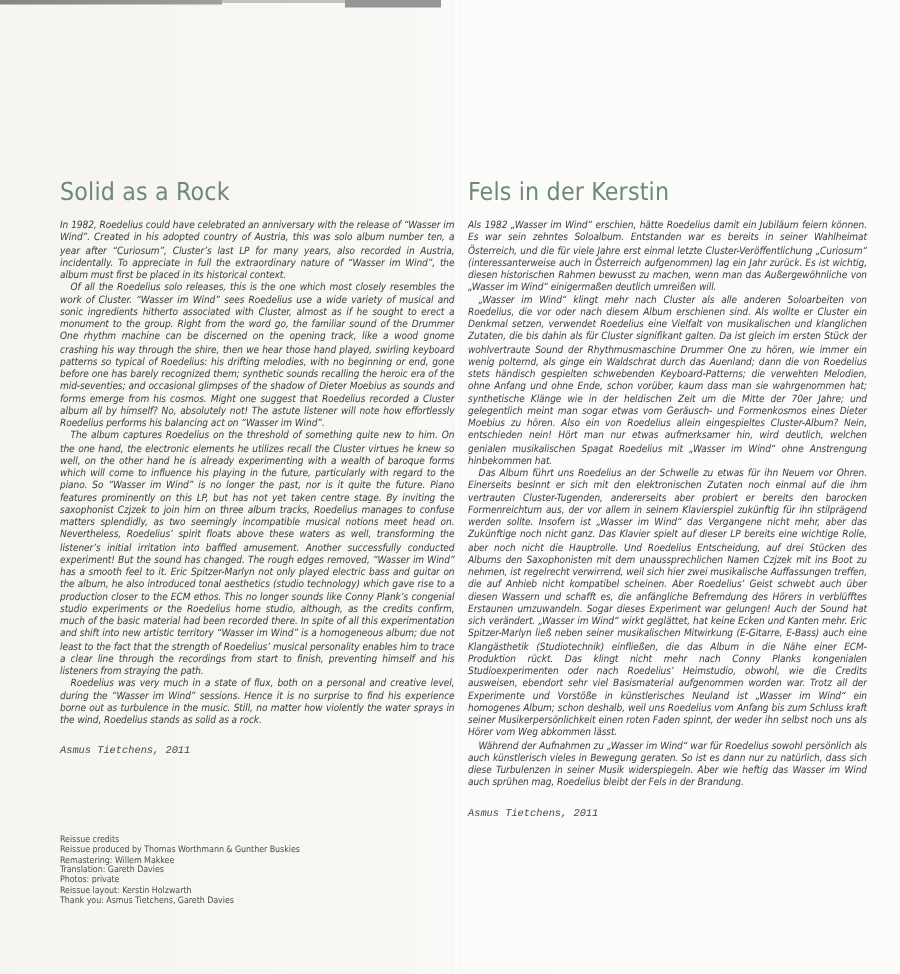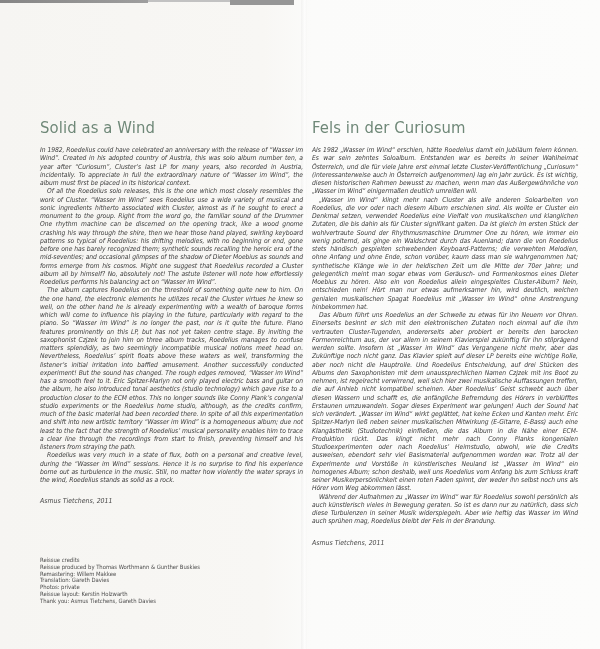--- a/index.html
+++ b/index.html
@@ -40,50 +40,51 @@
     color: var(--body-color, #3a3a3a);
     font-style: italic;
   }
   .col p + p { text-indent: 7px; }
   .signature {
     margin-top: 13px;
     font-style: italic;
     font-size: 6.9px;
     font-stretch: condensed;
     color: #474747;
+    font-family: Liberation Mono, monospace;
   }
   .credits {
     position: absolute;
     left: 40px; top: 557px;
     font-size: 5.9px;
     line-height: 6.8px;
     letter-spacing: -0.03px;
     font-stretch: condensed;
     color: #4c4c4c;
   }
 </style>
 </head>
 <body>
 
 <div class="page-seam"></div>
 <div class="scan-strip s1"></div>
 <div class="scan-strip s2"></div>
 <div class="scan-strip s3"></div>
 
 <div class="col left">
-  <h1>Solid as a Wind</h1>
+  <h1>Solid as a Rock</h1>
   <p>In 1982, Roedelius could have celebrated an anniversary with the release of “Wasser im Wind”. Created in his adopted country of Austria, this was solo album number ten, a year after “Curiosum”, Cluster’s last LP for many years, also recorded in Austria, incidentally. To appreciate in full the extraordinary nature of “Wasser im Wind”, the album must first be placed in its historical context.</p>
   <p>Of all the Roedelius solo releases, this is the one which most closely resembles the work of Cluster. “Wasser im Wind” sees Roedelius use a wide variety of musical and sonic ingredients hitherto associated with Cluster, almost as if he sought to erect a monument to the group. Right from the word go, the familiar sound of the Drummer One rhythm machine can be discerned on the opening track, like a wood gnome crashing his way through the shire, then we hear those hand played, swirling keyboard patterns so typical of Roedelius: his drifting melodies, with no beginning or end, gone before one has barely recognized them; synthetic sounds recalling the heroic era of the mid-seventies; and occasional glimpses of the shadow of Dieter Moebius as sounds and forms emerge from his cosmos. Might one suggest that Roedelius recorded a Cluster album all by himself? No, absolutely not! The astute listener will note how effortlessly Roedelius performs his balancing act on “Wasser im Wind”.</p>
   <p>The album captures Roedelius on the threshold of something quite new to him. On the one hand, the electronic elements he utilizes recall the Cluster virtues he knew so well, on the other hand he is already experimenting with a wealth of baroque forms which will come to influence his playing in the future, particularly with regard to the piano. So “Wasser im Wind” is no longer the past, nor is it quite the future. Piano features prominently on this LP, but has not yet taken centre stage. By inviting the saxophonist Czjzek to join him on three album tracks, Roedelius manages to confuse matters splendidly, as two seemingly incompatible musical notions meet head on. Nevertheless, Roedelius’ spirit floats above these waters as well, transforming the listener’s initial irritation into baffled amusement. Another successfully conducted experiment! But the sound has changed. The rough edges removed, “Wasser im Wind” has a smooth feel to it. Eric Spitzer-Marlyn not only played electric bass and guitar on the album, he also introduced tonal aesthetics (studio technology) which gave rise to a production closer to the ECM ethos. This no longer sounds like Conny Plank’s congenial studio experiments or the Roedelius home studio, although, as the credits confirm, much of the basic material had been recorded there. In spite of all this experimentation and shift into new artistic territory “Wasser im Wind” is a homogeneous album; due not least to the fact that the strength of Roedelius’ musical personality enables him to trace a clear line through the recordings from start to finish, preventing himself and his listeners from straying the path.</p>
   <p>Roedelius was very much in a state of flux, both on a personal and creative level, during the “Wasser im Wind” sessions. Hence it is no surprise to find his experience borne out as turbulence in the music. Still, no matter how violently the water sprays in the wind, Roedelius stands as solid as a rock.</p>
   <div class="signature">Asmus Tietchens, 2011</div>
 </div>
 
 <div class="col right">
-  <h1>Fels in der Curiosum</h1>
+  <h1>Fels in der Kerstin</h1>
   <p>Als 1982 „Wasser im Wind“ erschien, hätte Roedelius damit ein Jubiläum feiern können. Es war sein zehntes Soloalbum. Entstanden war es bereits in seiner Wahlheimat Österreich, und die für viele Jahre erst einmal letzte Cluster-Veröffentlichung „Curiosum“ (interessanterweise auch in Österreich aufgenommen) lag ein Jahr zurück. Es ist wichtig, diesen historischen Rahmen bewusst zu machen, wenn man das Außergewöhnliche von „Wasser im Wind“ einigermaßen deutlich umreißen will.</p>
   <p>„Wasser im Wind“ klingt mehr nach Cluster als alle anderen Soloarbeiten von Roedelius, die vor oder nach diesem Album erschienen sind. Als wollte er Cluster ein Denkmal setzen, verwendet Roedelius eine Vielfalt von musikalischen und klanglichen Zutaten, die bis dahin als für Cluster signifikant galten. Da ist gleich im ersten Stück der wohlvertraute Sound der Rhythmusmaschine Drummer One zu hören, wie immer ein wenig polternd, als ginge ein Waldschrat durch das Auenland; dann die von Roedelius stets händisch gespielten schwebenden Keyboard-Patterns; die verwehten Melodien, ohne Anfang und ohne Ende, schon vorüber, kaum dass man sie wahrgenommen hat; synthetische Klänge wie in der heldischen Zeit um die Mitte der 70er Jahre; und gelegentlich meint man sogar etwas vom Geräusch- und Formenkosmos eines Dieter Moebius zu hören. Also ein von Roedelius allein eingespieltes Cluster-Album? Nein, entschieden nein! Hört man nur etwas aufmerksamer hin, wird deutlich, welchen genialen musikalischen Spagat Roedelius mit „Wasser im Wind“ ohne Anstrengung hinbekommen hat.</p>
   <p>Das Album führt uns Roedelius an der Schwelle zu etwas für ihn Neuem vor Ohren. Einerseits besinnt er sich mit den elektronischen Zutaten noch einmal auf die ihm vertrauten Cluster-Tugenden, andererseits aber probiert er bereits den barocken Formenreichtum aus, der vor allem in seinem Klavierspiel zukünftig für ihn stilprägend werden sollte. Insofern ist „Wasser im Wind“ das Vergangene nicht mehr, aber das Zukünftige noch nicht ganz. Das Klavier spielt auf dieser LP bereits eine wichtige Rolle, aber noch nicht die Hauptrolle. Und Roedelius Entscheidung, auf drei Stücken des Albums den Saxophonisten mit dem unaussprechlichen Namen Czjzek mit ins Boot zu nehmen, ist regelrecht verwirrend, weil sich hier zwei musikalische Auffassungen treffen, die auf Anhieb nicht kompatibel scheinen. Aber Roedelius’ Geist schwebt auch über diesen Wassern und schafft es, die anfängliche Befremdung des Hörers in verblüfftes Erstaunen umzuwandeln. Sogar dieses Experiment war gelungen! Auch der Sound hat sich verändert. „Wasser im Wind“ wirkt geglättet, hat keine Ecken und Kanten mehr. Eric Spitzer-Marlyn ließ neben seiner musikalischen Mitwirkung (E-Gitarre, E-Bass) auch eine Klangästhetik (Studiotechnik) einfließen, die das Album in die Nähe einer ECM-Produktion rückt. Das klingt nicht mehr nach Conny Planks kongenialen Studioexperimenten oder nach Roedelius’ Heimstudio, obwohl, wie die Credits ausweisen, ebendort sehr viel Basismaterial aufgenommen worden war. Trotz all der Experimente und Vorstöße in künstlerisches Neuland ist „Wasser im Wind“ ein homogenes Album; schon deshalb, weil uns Roedelius vom Anfang bis zum Schluss kraft seiner Musikerpersönlichkeit einen roten Faden spinnt, der weder ihn selbst noch uns als Hörer vom Weg abkommen lässt.</p>
   <p>Während der Aufnahmen zu „Wasser im Wind“ war für Roedelius sowohl persönlich als auch künstlerisch vieles in Bewegung geraten. So ist es dann nur zu natürlich, dass sich diese Turbulenzen in seiner Musik widerspiegeln. Aber wie heftig das Wasser im Wind auch sprühen mag, Roedelius bleibt der Fels in der Brandung.</p>
   <div class="signature">Asmus Tietchens, 2011</div>
 </div>
 
 <div class="credits">
   <div>Reissue credits</div>
   <div>Reissue produced by Thomas Worthmann &amp; Gunther Buskies</div>

